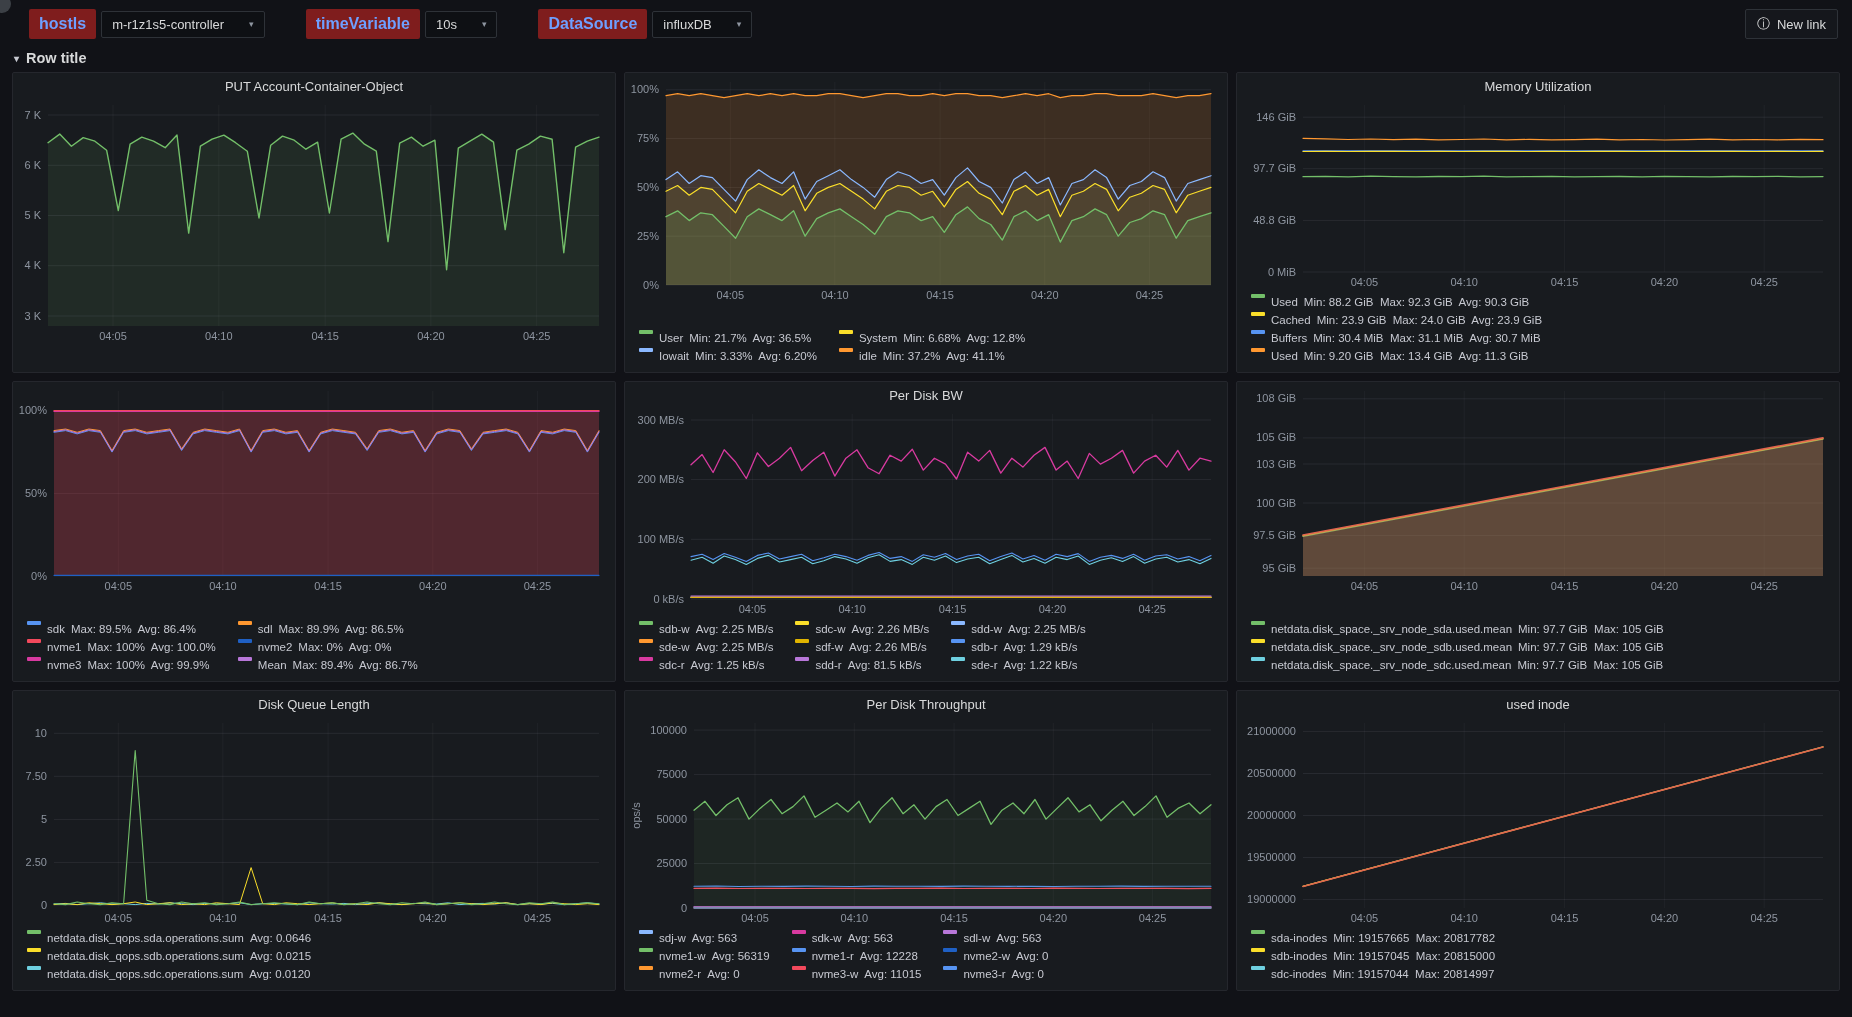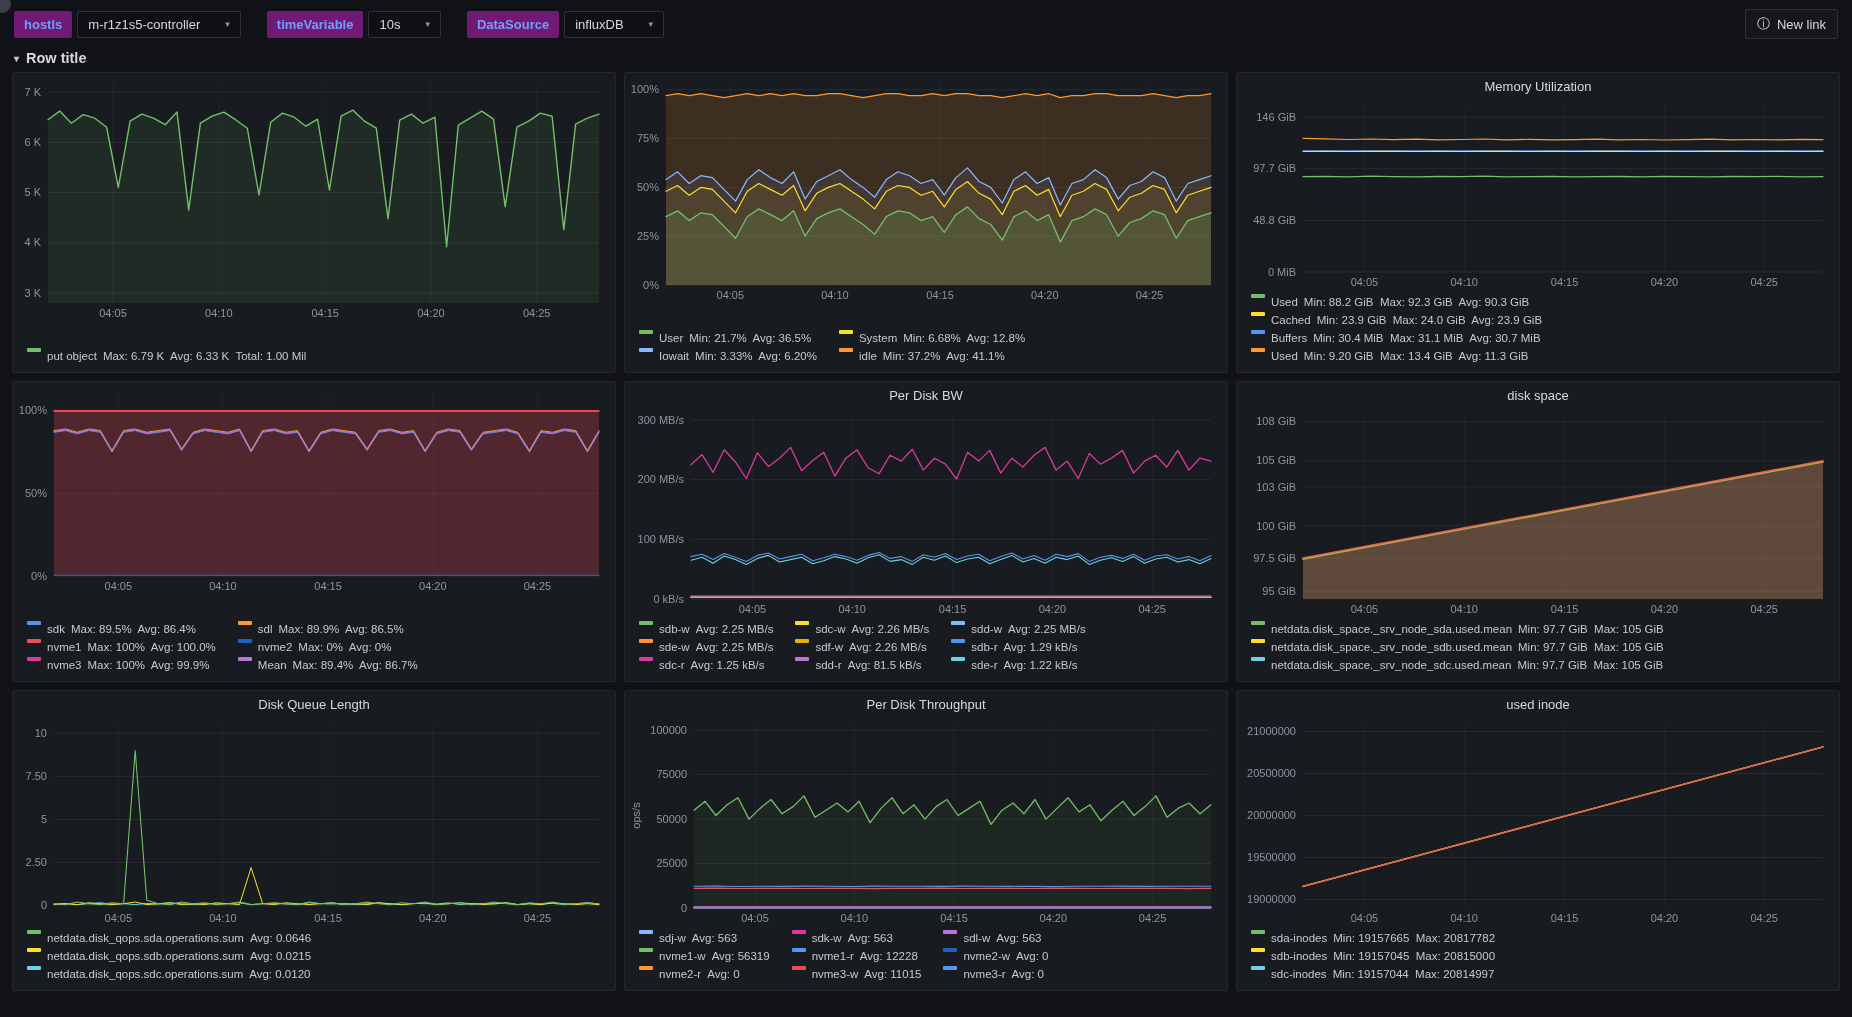--- a/index.html
+++ b/index.html
@@ -4,21 +4,21 @@
 <style>
   * { box-sizing: border-box; }
   body {
     margin: 0; width: 1852px; height: 1017px; overflow: hidden;
     background: #111217; color: #ccccdc;
     font-family: "Liberation Sans", sans-serif;
   }
   .corner-dot { position:absolute; left:-7px; top:-5px; width:18px; height:18px; border-radius:50%; background:#3c4046; }
   .topbar { display:flex; align-items:center; gap:26px; padding:8px 14px; height:48px; }
   .vg { display:flex; gap:5px; align-items:center; }
-  .vlabel { background:#701a75; color:#6e9fff; font-size:13px; font-weight:600; padding:6px 10px; border-radius:2px; }
+  .vlabel { background:#7f1d1d; color:#6e9fff; font-size:16px; font-weight:600; padding:6px 10px; border-radius:2px;margin-left:15px; }
   .vvalue { background:#0e1014; border:1px solid #2e3238; color:#d8d9da; font-size:13px; padding:5px 10px; border-radius:2px; display:flex; gap:25px; align-items:center; cursor:pointer; }
   .caret { color:#8e95a0; font-size:9px; }
   .spacer { flex:1; }
   .newlink { display:flex; align-items:center; gap:7px; background:#15171c; border:1px solid #2e3238; border-radius:2px; padding:5px 11px; font-size:13px; color:#d8d9da; font-family:inherit; cursor:pointer; }
   .info-icon { font-size:13px; color:#d8d9da; }
   .row-header { display:flex; align-items:center; gap:7px; padding:2px 14px 6px; font-size:14.5px; font-weight:600; color:#d8d9da; cursor:pointer; }
   .row-header .caret { font-size:10px; color:#c7c9d1; }
   .grid {
     display:grid; grid-template-columns:repeat(3,1fr); grid-template-rows:repeat(3,1fr);
     gap:8px; padding:0 12px 12px; height:931px;
@@ -66,20 +66,21 @@
   </button>
 </div>
 
 <div class="row-header">
   <span class="caret">▾</span>
   <span>Row title</span>
 </div>
 
 <div class="grid">
   <section class="panel">
+    <header class="ptitle">PUT Account-Container-Object</header>
     <div class="chart"><svg width="590" height="247" viewBox="0 0 590 247">
           <line x1="31" y1="17.0" x2="582" y2="17.0" stroke="rgba(204,204,220,0.09)" stroke-width="1"></line>
           <text x="24" y="20.5" text-anchor="end" font-size="11" fill="#8e95a0">7 K</text>
           <line x1="31" y1="67.3" x2="582" y2="67.3" stroke="rgba(204,204,220,0.09)" stroke-width="1"></line>
           <text x="24" y="70.8" text-anchor="end" font-size="11" fill="#8e95a0">6 K</text>
           <line x1="31" y1="117.5" x2="582" y2="117.5" stroke="rgba(204,204,220,0.09)" stroke-width="1"></line>
           <text x="24" y="121" text-anchor="end" font-size="11" fill="#8e95a0">5 K</text>
           <line x1="31" y1="167.7" x2="582" y2="167.7" stroke="rgba(204,204,220,0.09)" stroke-width="1"></line>
           <text x="24" y="171.2" text-anchor="end" font-size="11" fill="#8e95a0">4 K</text>
           <line x1="31" y1="218.0" x2="582" y2="218.0" stroke="rgba(204,204,220,0.09)" stroke-width="1"></line>
@@ -90,27 +91,20 @@
           <text x="201.8" y="242" text-anchor="middle" font-size="11" fill="#8e95a0">04:10</text>
           <line x1="308.2" y1="7" x2="308.2" y2="228" stroke="rgba(204,204,220,0.05)" stroke-width="1"></line>
           <text x="308.2" y="242" text-anchor="middle" font-size="11" fill="#8e95a0">04:15</text>
           <line x1="413.9" y1="7" x2="413.9" y2="228" stroke="rgba(204,204,220,0.05)" stroke-width="1"></line>
           <text x="413.9" y="242" text-anchor="middle" font-size="11" fill="#8e95a0">04:20</text>
           <line x1="519.7" y1="7" x2="519.7" y2="228" stroke="rgba(204,204,220,0.05)" stroke-width="1"></line>
           <text x="519.7" y="242" text-anchor="middle" font-size="11" fill="#8e95a0">04:25</text>
           <path d="M31,228 L31.0,44.7 L42.7,36.1 L54.4,48.2 L66.2,39.6 L77.9,43.2 L89.6,52.2 L101.3,112.5 L113.1,46.2 L124.8,39.1 L136.5,43.2 L148.2,49.7 L160.0,37.1 L171.7,135.1 L183.4,48.2 L195.1,41.2 L206.9,37.1 L218.6,44.7 L230.3,53.2 L242.0,120.0 L253.7,47.2 L265.5,38.1 L277.2,42.2 L288.9,51.2 L300.6,44.2 L312.4,115.0 L324.1,41.2 L335.8,35.1 L347.5,46.2 L359.3,53.2 L371.0,143.6 L382.7,45.2 L394.4,39.1 L406.1,48.2 L417.9,42.2 L429.6,171.7 L441.3,50.2 L453.0,43.2 L464.8,36.1 L476.5,44.2 L488.2,131.6 L499.9,52.2 L511.7,46.2 L523.4,38.1 L535.1,41.2 L546.8,154.7 L558.6,49.2 L570.3,43.2 L582.0,39.1 L582,228 Z" fill="#73bf69" opacity="0.1"></path>
           <polyline points="31.0,44.7 42.7,36.1 54.4,48.2 66.2,39.6 77.9,43.2 89.6,52.2 101.3,112.5 113.1,46.2 124.8,39.1 136.5,43.2 148.2,49.7 160.0,37.1 171.7,135.1 183.4,48.2 195.1,41.2 206.9,37.1 218.6,44.7 230.3,53.2 242.0,120.0 253.7,47.2 265.5,38.1 277.2,42.2 288.9,51.2 300.6,44.2 312.4,115.0 324.1,41.2 335.8,35.1 347.5,46.2 359.3,53.2 371.0,143.6 382.7,45.2 394.4,39.1 406.1,48.2 417.9,42.2 429.6,171.7 441.3,50.2 453.0,43.2 464.8,36.1 476.5,44.2 488.2,131.6 499.9,52.2 511.7,46.2 523.4,38.1 535.1,41.2 546.8,154.7 558.6,49.2 570.3,43.2 582.0,39.1" fill="none" stroke="#73bf69" stroke-width="1.4" stroke-linejoin="round" stroke-linecap="round"></polyline>
         </svg></div>
-    <div class="legend" style="grid-template-columns: repeat(1, max-content);">
-        <span class="li">
-          <i class="sw" style="background: rgb(115, 191, 105);"></i>
-          <span class="ln">put object</span>
-          <span class="ls">Max: 6.79 K  Avg: 6.33 K  Total: 1.00 Mil</span>
-        </span>
-      </div>
   </section>
   <section class="panel">
     <div class="chart"><svg width="590" height="229" viewBox="0 0 590 229">
           <line x1="37" y1="210.0" x2="582" y2="210.0" stroke="rgba(204,204,220,0.09)" stroke-width="1"></line>
           <text x="30" y="213.5" text-anchor="end" font-size="11" fill="#8e95a0">0%</text>
           <line x1="37" y1="161.2" x2="582" y2="161.2" stroke="rgba(204,204,220,0.09)" stroke-width="1"></line>
           <text x="30" y="164.7" text-anchor="end" font-size="11" fill="#8e95a0">25%</text>
           <line x1="37" y1="112.4" x2="582" y2="112.4" stroke="rgba(204,204,220,0.09)" stroke-width="1"></line>
           <text x="30" y="115.9" text-anchor="end" font-size="11" fill="#8e95a0">50%</text>
           <line x1="37" y1="63.6" x2="582" y2="63.6" stroke="rgba(204,204,220,0.09)" stroke-width="1"></line>
@@ -340,21 +334,20 @@
           <span class="ls">Avg: 81.5 kB/s</span>
         </span>
         <span class="li">
           <i class="sw" style="background: rgb(110, 208, 224);"></i>
           <span class="ln">sde-r</span>
           <span class="ls">Avg: 1.22 kB/s</span>
         </span>
       </div>
   </section>
   <section class="panel">
-    <header class="ptitle">disk space</header>
     <div class="chart"><svg width="590" height="211" viewBox="0 0 590 211">
           <line x1="62" y1="184.2" x2="582" y2="184.2" stroke="rgba(204,204,220,0.09)" stroke-width="1"></line>
           <text x="55" y="187.7" text-anchor="end" font-size="11" fill="#8e95a0">95 GiB</text>
           <line x1="62" y1="151.6" x2="582" y2="151.6" stroke="rgba(204,204,220,0.09)" stroke-width="1"></line>
           <text x="55" y="155.1" text-anchor="end" font-size="11" fill="#8e95a0">97.5 GiB</text>
           <line x1="62" y1="119.0" x2="582" y2="119.0" stroke="rgba(204,204,220,0.09)" stroke-width="1"></line>
           <text x="55" y="122.5" text-anchor="end" font-size="11" fill="#8e95a0">100 GiB</text>
           <line x1="62" y1="80.0" x2="582" y2="80.0" stroke="rgba(204,204,220,0.09)" stroke-width="1"></line>
           <text x="55" y="83.5" text-anchor="end" font-size="11" fill="#8e95a0">103 GiB</text>
           <line x1="62" y1="53.9" x2="582" y2="53.9" stroke="rgba(204,204,220,0.09)" stroke-width="1"></line>

